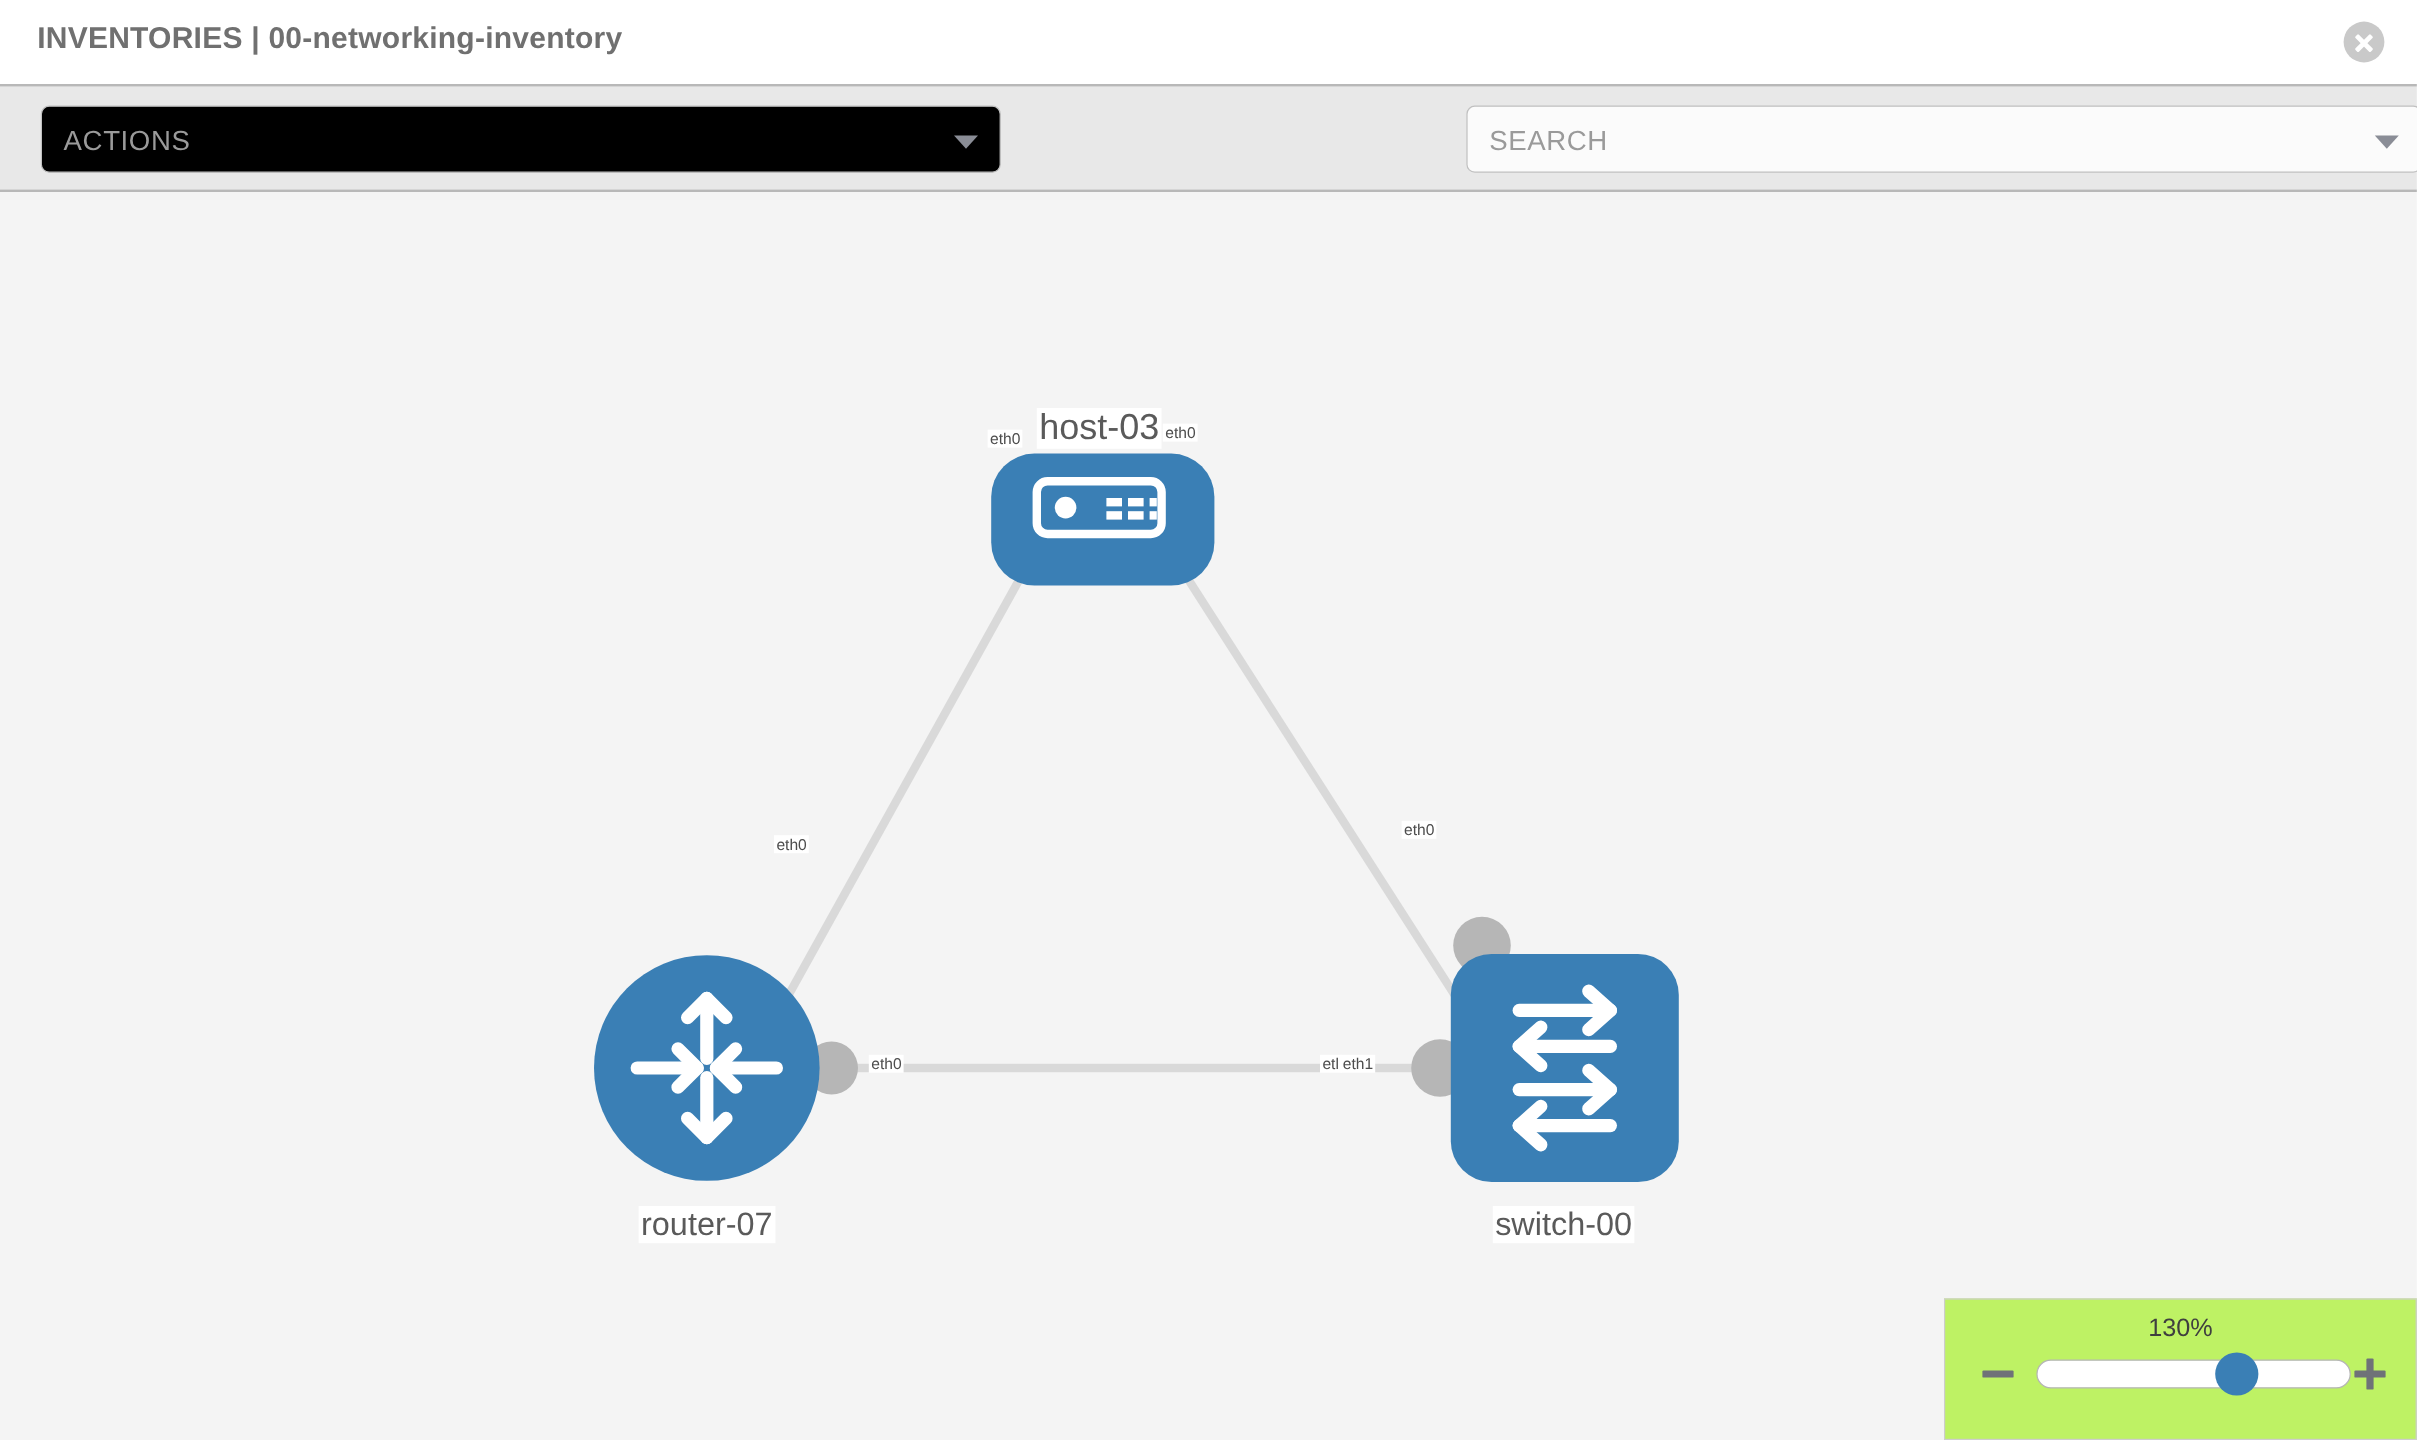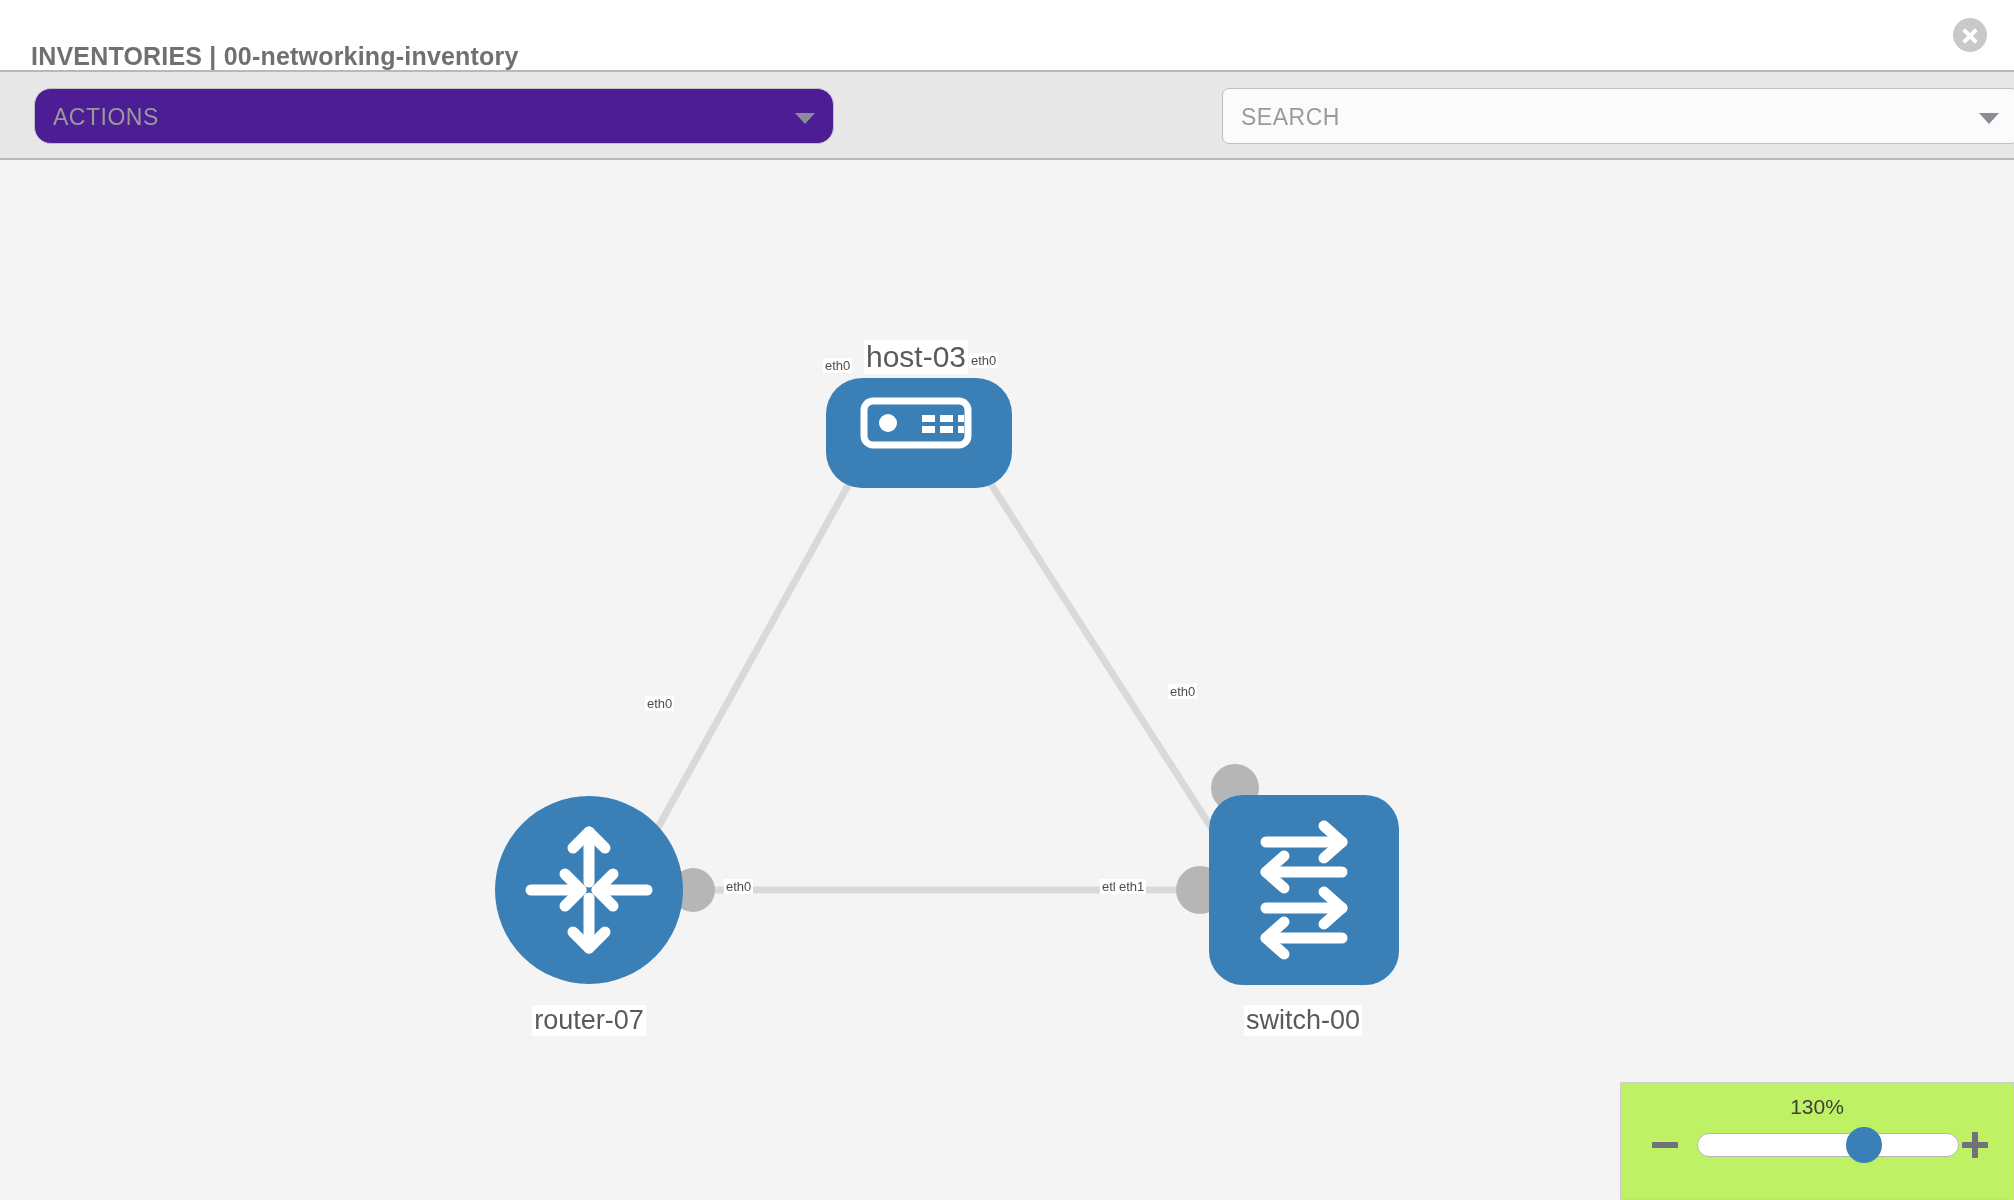--- a/index.html
+++ b/index.html
@@ -14,21 +14,20 @@
   .header {
     position: absolute; left: 0; top: 0;
     width: 2014px; height: 70px;
     background: #ffffff;
   }
   .page-title {
     position: absolute; left: 31px; top: 18px;
     font-size: 25px; font-weight: bold;
     color: #707070; letter-spacing: 0.2px;
     white-space: nowrap;
-    margin-top: 24px;
   }
   .close-btn {
     position: absolute; right: 27px; top: 18px;
     width: 34px; height: 34px; border-radius: 50%;
     background: #c9c9c9; cursor: pointer;
   }
   .close-btn::before, .close-btn::after {
     content: ""; position: absolute;
     left: 8px; top: 15.5px;
     width: 18px; height: 4px; border-radius: 1px;
@@ -41,23 +40,23 @@
   .toolbar {
     position: absolute; left: 0; top: 70px;
     width: 2014px; height: 90px;
     background: #e8e8e8;
     border-top: 2px solid #b8b8b8;
     border-bottom: 2px solid #b8b8b8;
   }
   .actions-select {
     position: absolute; left: 34px; top: 16px;
     width: 800px; height: 56px;
-    background: #4c1d95;
+    background: #000000;
     border: 1px solid #c0c0c0;
-    border-radius: 17px;
+    border-radius: 7px;
   }
   .actions-select .label {
     position: absolute; left: 18px; top: 15px;
     font-size: 23px; color: #9a9a9a; letter-spacing: 0.5px;
   }
   .caret {
     position: absolute; right: 18px; top: 24px;
     width: 0; height: 0;
     border-left: 10px solid transparent;
     border-right: 10px solid transparent;

